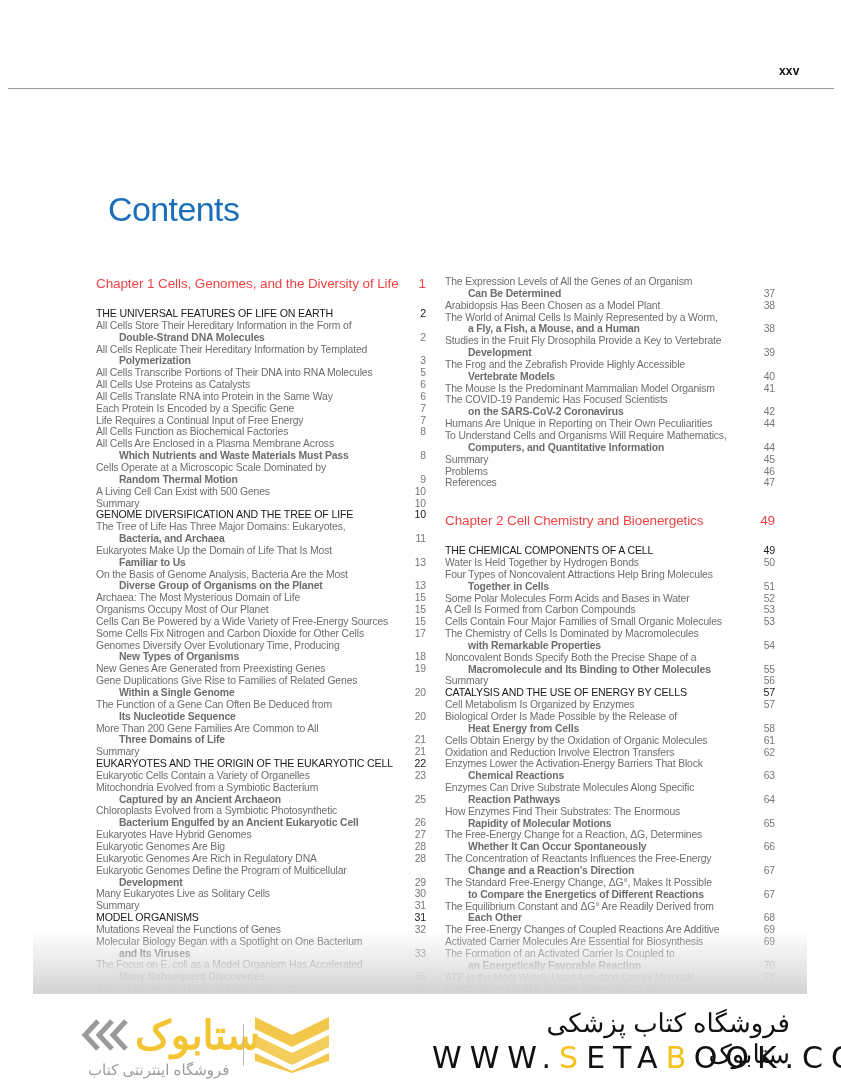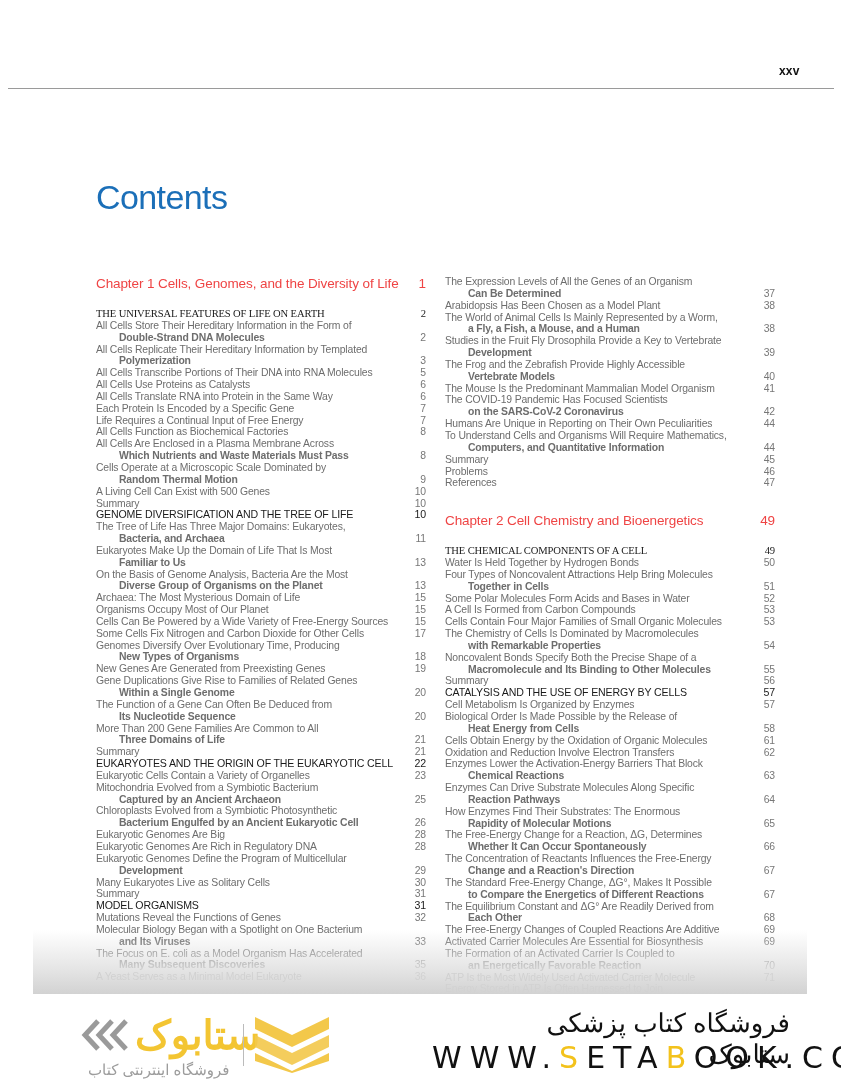--- a/index.html
+++ b/index.html
@@ -13,40 +13,40 @@
   .col.right { left:445px; }
   .chap { display:flex; justify-content:space-between; color:#ef4444; font-size:13.5px; line-height:16px; margin:0 0 8px 0; letter-spacing:-0.1px; }
   .chap .pg { width:24px; text-align:right; }
   .chapgap { height:24px; }
   .entry { display:flex; justify-content:space-between; align-items:flex-end; font-size:10.4px; line-height:11.85px; color:#6d6d6d; letter-spacing:-0.15px; }
   .entry .t { flex:1; padding-left:0; }
   .entry .t .l2 { display:block; padding-left:23px;font-weight:bold; }
   .entry .pg { width:24px; text-align:right; color:#777; }
   .entry.sec { color:#1a1a1a; font-size:10.6px; }
   .entry.sec .pg { color:#1a1a1a; }
-  .entry.sec.first { margin-top:16px;font-family:Liberation Serif, serif; }
+  .entry.sec.first { margin-top:16px; }
   .entry.sec.mid { margin-top:0; }
   .fade { position:absolute; left:33px; top:930px; width:774px; height:64px;
           background:linear-gradient(to bottom, rgba(255,255,255,0) 0%, rgba(225,225,225,0.85) 60%, rgba(210,210,210,1) 100%); }
   .below-fade { position:absolute; left:0; top:994px; width:841px; height:86px; background:#fff; }
   .logo-arrows { position:absolute; left:80px; top:1018px; }
   .logo-word { position:absolute; left:135px; top:1012px; font-size:40px; font-weight:bold; color:#f3c532; letter-spacing:-2px; }
   .logo-sub { position:absolute; left:88px; top:1061px; font-size:15px; color:#9c9c9c; direction:rtl; }
   .logo-divider { position:absolute; left:243px; top:1024px; width:1px; height:42px; background:#bbb; }
   .logo-emblem { position:absolute; left:255px; top:1017px; }
   .fa-title { position:absolute; left:500px; top:1008px; font-size:26px; color:#111; direction:rtl; width:290px; text-align:right; }
   .site { position:absolute; left:432px; top:1040px; font-size:30px; color:#111; letter-spacing:8px; font-family:"DejaVu Sans", sans-serif; }
   .site .hl { color:#f3c21c; }
 </style>
 </head>
 <body>
 
 <div class="page-num">xxv</div>
 <div class="rule"></div>
-<h1 class="title" style="margin:0">Contents</h1>
+<h1 class="title" style="margin:12px">Contents</h1>
 
 <div class="col left" id="leftcol">
   <div class="chap">
     <span>Chapter 1  Cells, Genomes, and the Diversity of Life</span>
     <span class="pg">1</span>
   </div>
   <div id="left-entries">
       <div class="entry sec first">
         <span class="t"><span>THE UNIVERSAL FEATURES OF LIFE ON EARTH</span></span>
         <span class="pg">2</span>
@@ -163,20 +163,24 @@
         <span class="t"><span>Eukaryotic Cells Contain a Variety of Organelles</span></span>
         <span class="pg">23</span>
       </div>
       <div class="entry">
         <span class="t"><span>Mitochondria Evolved from a Symbiotic Bacterium</span><span class="l2">Captured by an Ancient Archaeon</span></span>
         <span class="pg">25</span>
       </div>
       <div class="entry">
         <span class="t"><span>Chloroplasts Evolved from a Symbiotic Photosynthetic</span><span class="l2">Bacterium Engulfed by an Ancient Eukaryotic Cell</span></span>
         <span class="pg">26</span>
+      </div>
+      <div class="entry">
+        <span class="t"><span>Eukaryotes Have Hybrid Genomes</span></span>
+        <span class="pg">27</span>
       </div>
       <div class="entry">
         <span class="t"><span>Eukaryotic Genomes Are Big</span></span>
         <span class="pg">28</span>
       </div>
       <div class="entry">
         <span class="t"><span>Eukaryotic Genomes Are Rich in Regulatory DNA</span></span>
         <span class="pg">28</span>
       </div>
       <div class="entry">

